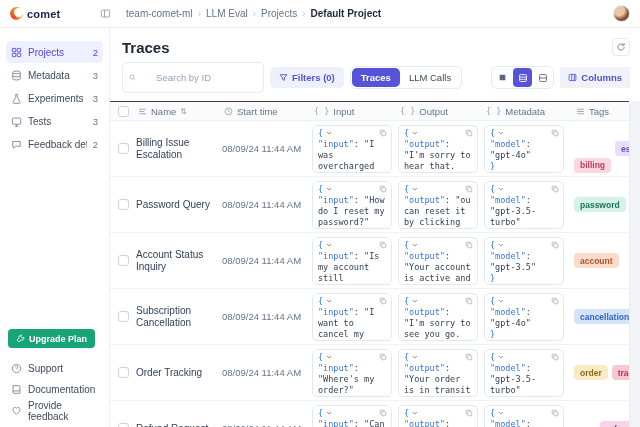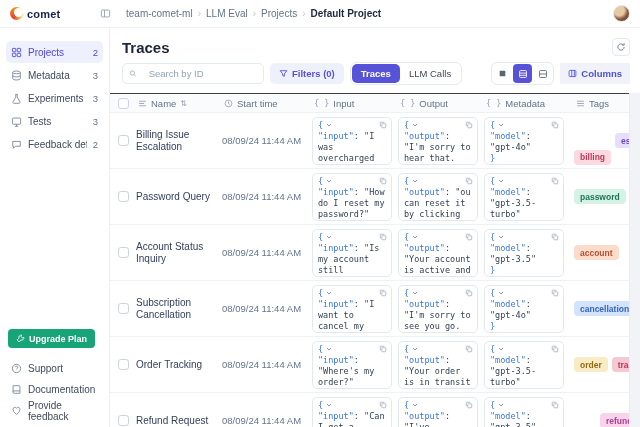--- a/index.html
+++ b/index.html
@@ -35,21 +35,21 @@
   .side-bottom{position:absolute;left:0;right:0;bottom:6px}
   .upgrade-btn{display:flex;align-items:center;gap:4px;margin:0 8px 10px 8px;height:19px;padding:0 8px;background:var(--green);color:#fff;border:none;border-radius:4px;font-size:9px;font-weight:600;cursor:pointer;font-family:inherit}
   .foot-item{display:flex;align-items:center;gap:6px;height:21px;padding:0 11px;font-size:10px;color:#3f4a5c;cursor:pointer}
   .foot-item .nicon{width:11px;height:11px;display:flex;color:#7a8699}
   
   .main{flex:1;min-width:0;position:relative;display:flex;flex-direction:column}
   .main-header{display:flex;align-items:center;justify-content:space-between;padding:10px 10px 6px 12px}
   .page-title{font-size:15px;font-weight:700;color:#1c2536}
   .refresh-btn{width:18px;height:18px;border:1px solid var(--border);border-radius:4px;background:#fff;color:#6b7686;display:flex;align-items:center;justify-content:center;cursor:pointer}
   .toolbar{display:flex;align-items:center;gap:6px;padding:0 10px 0 12px;margin-bottom:8px}
-  .search-box{display:flex;align-items:center;gap:12px;width:142px;height:21px;border:1px solid var(--border);border-radius:5px;padding:0 6px;background:#fff}
+  .search-box{display:flex;align-items:center;gap:20px;width:142px;height:31px;border:1px solid var(--border);border-radius:5px;padding:0 6px;background:#fff}
   .search-box svg{color:#9aa4b5}
   .search-box input{border:none;outline:none;width:100%;font-size:9.5px;font-family:inherit;color:var(--txt)}
   .search-box input::placeholder{color:#94a3b8}
   .filters-btn{display:flex;align-items:center;gap:4px;height:21px;padding:0 9px;border:none;border-radius:5px;background:var(--accent-soft);color:var(--accent);font-size:9.5px;font-weight:600;cursor:pointer;font-family:inherit}
   .seg{display:flex;align-items:center;border:1px solid var(--border);border-radius:6px;background:#fff;padding:1px;height:23px}
   .seg-item{height:19px;display:flex;align-items:center;padding:0 9px;font-size:9.5px;border-radius:5px;color:#3f4a5c;cursor:pointer;white-space:nowrap}
   .seg-item.active{background:var(--accent);color:#fff;font-weight:600}
   .spacer{flex:1}
   .density{display:flex;align-items:center;border:1px solid var(--border);border-radius:6px;background:#fff;padding:1px;gap:1px;height:23px}
   .density button{width:19px;height:19px;border:none;background:transparent;border-radius:4px;display:flex;align-items:center;justify-content:center;color:#5b6576;cursor:pointer}

